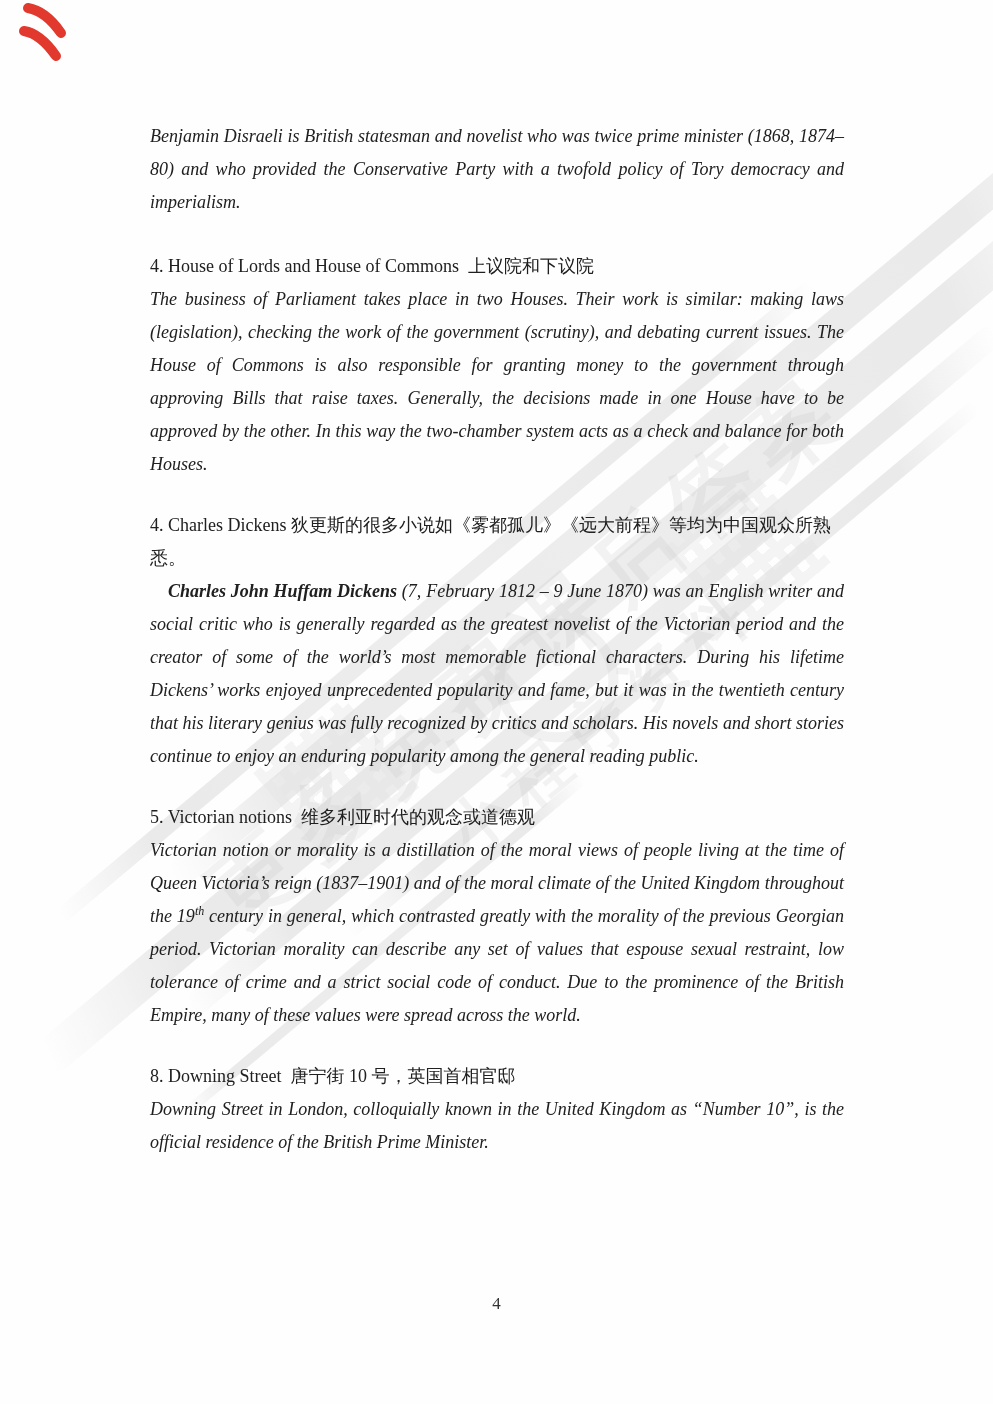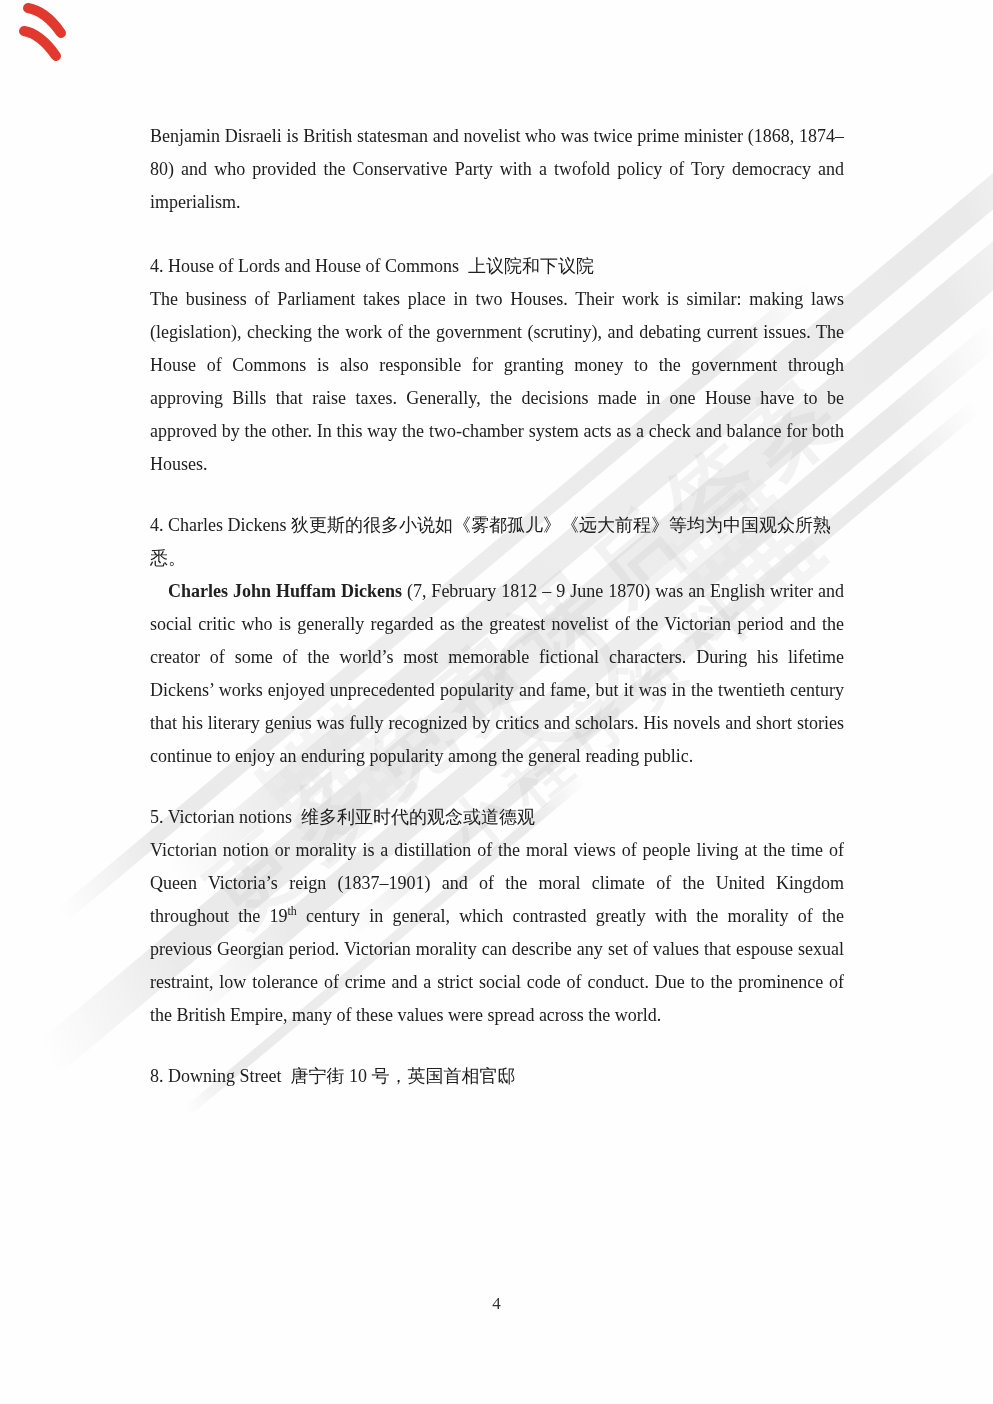--- a/index.html
+++ b/index.html
@@ -87,20 +87,21 @@
     position: absolute;
     top: 120px;
     left: 150px;
     width: 694px;
     font-size: 18px;
     line-height: 33px;
   }
   .para {
     margin: 0;
     text-align: justify;
+    font-style: italic;
   }
   .para.no-justify { text-align: left; }
   .intro { margin: 0 0 31px 0; }
   .content section { margin: 0 0 28px 0; }
   .heading {
     margin: 0;
     font-size: 18px;
     font-weight: normal;
     line-height: 33px;
     white-space: pre-wrap;
@@ -165,19 +166,20 @@
 
     <section>
       <h2 class="heading">5. Victorian notions  维多利亚时代的观念或道德观</h2>
       <p class="para">
         <span>Victorian notion or morality is a distillation of the moral views of people living at the time of Queen Victoria’s reign (1837–1901) and of the moral climate of the United Kingdom throughout the 19</span><sup>th</sup><span> century in general, which contrasted greatly with the morality of the previous Georgian period. Victorian morality can describe any set of values that espouse sexual restraint, low tolerance of crime and a strict social code of conduct. Due to the prominence of the British Empire, many of these values were spread across the world.</span>
       </p>
     </section>
 
     <section>
       <h2 class="heading">8. Downing Street  唐宁街 10 号，英国首相官邸</h2>
+      <p class="para">Downing Street in London, colloquially known in the United Kingdom as “Number 10”, is the official residence of the British Prime Minister.</p>
     </section>
 
   </main>
 
   <footer class="page-number">4</footer>
 
 </div>
 
 </body></html>

